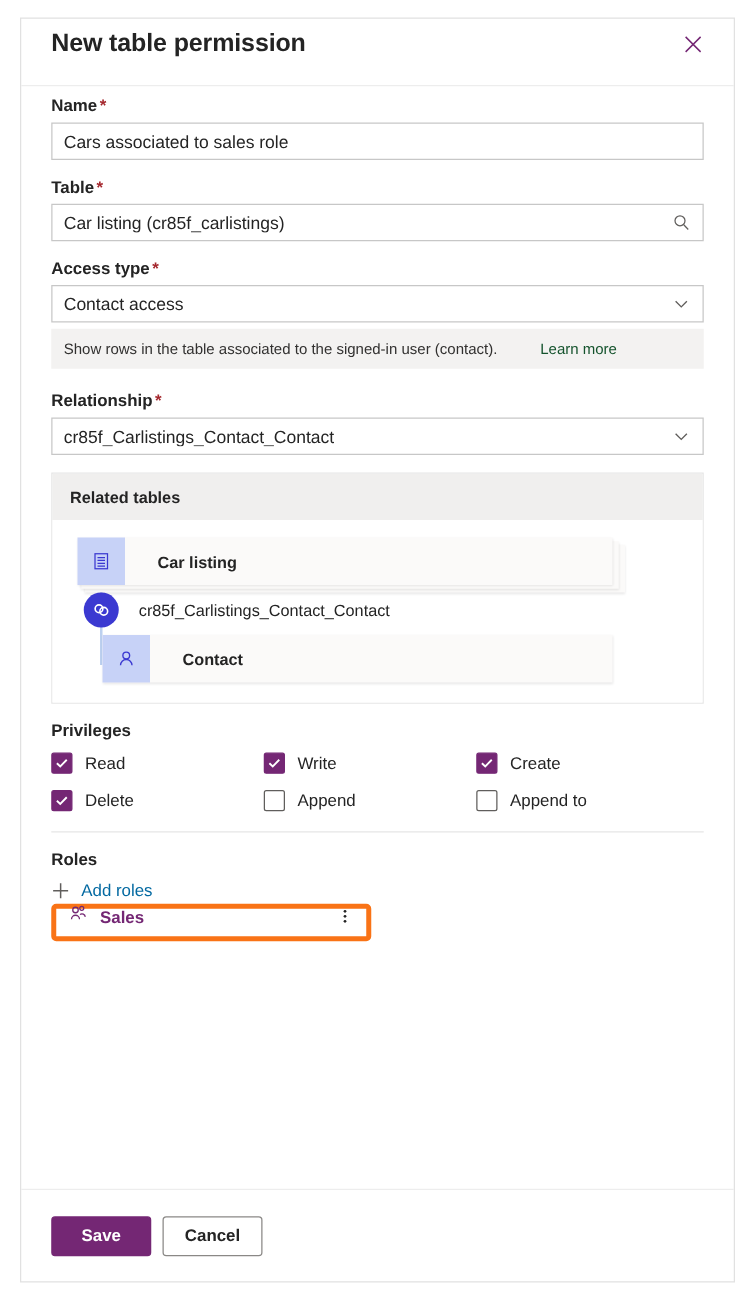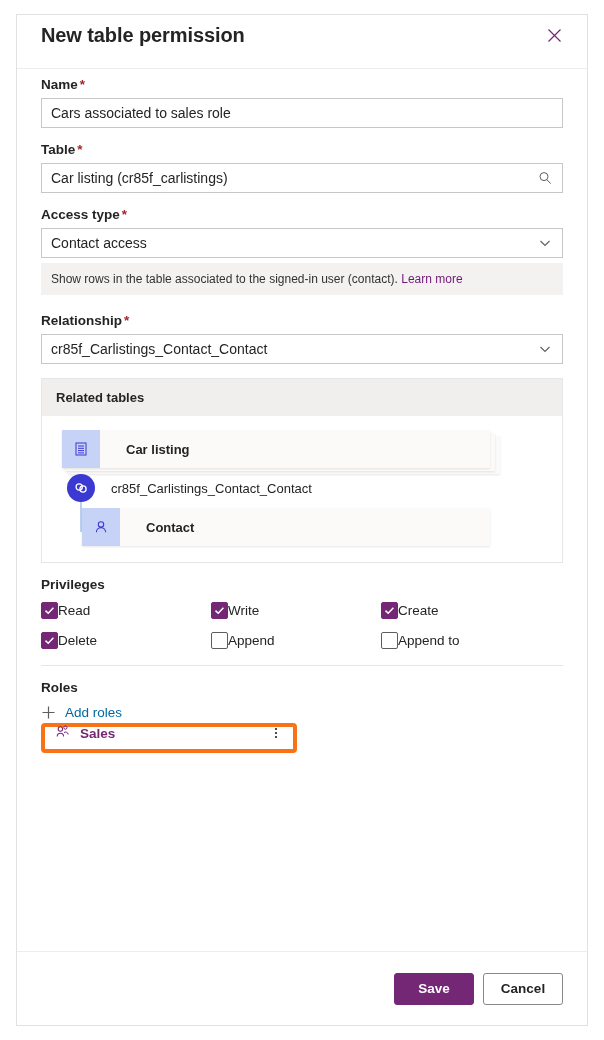--- a/index.html
+++ b/index.html
@@ -121,21 +121,21 @@
   .field { margin-bottom: 14px; }
 
   .info-bar {
     background: #f3f2f1;
     padding: 9px 10px;
     font-size: 12px;
     color: #323130;
     box-sizing: border-box;
     margin-top: 5px;
   }
-  .info-bar a { color: #701a75; text-decoration: none; cursor: pointer; }
+  .info-bar a { color: #14532d; text-decoration: none; cursor: pointer; margin-left: 31px; }
 
   
   .related-card {
     border: 1px solid #e6e6e6;
     margin-top: 12px;
     background: #ffffff;
     box-sizing: border-box;
   }
   .related-head {
     background: #f0efee;
@@ -237,20 +237,21 @@
     margin: 14px 0 10px 0;
   }
   .priv-grid {
     display: grid;
     grid-template-columns: 170px 170px 1fr;
     row-gap: 13px;
   }
   .priv-item {
     display:flex;
     align-items:center;
+    gap: 10px;
     cursor: pointer;
     font-size: 13.5px;
     color: #242424;
   }
   .cbox {
     width: 17px; height: 17px;
     border: 1.5px solid #605e5c;
     box-sizing: border-box;
     border-radius: 2px;
     background:#fff;
@@ -297,21 +298,20 @@
     display:flex; align-items:center; justify-content:center;
     cursor: pointer;
   }
 
   
   .panel-footer {
     min-height: 74px;
     border-top: 1px solid #ededed;
     display:flex;
     align-items:center;
-    justify-content:flex-end;
     gap: 9px;
     padding: 0 24px;
     box-sizing: border-box;
   }
   .btn {
     height: 32px;
     min-width: 80px;
     font-size: 13.5px;
     font-weight: 600;
     font-family: inherit;

